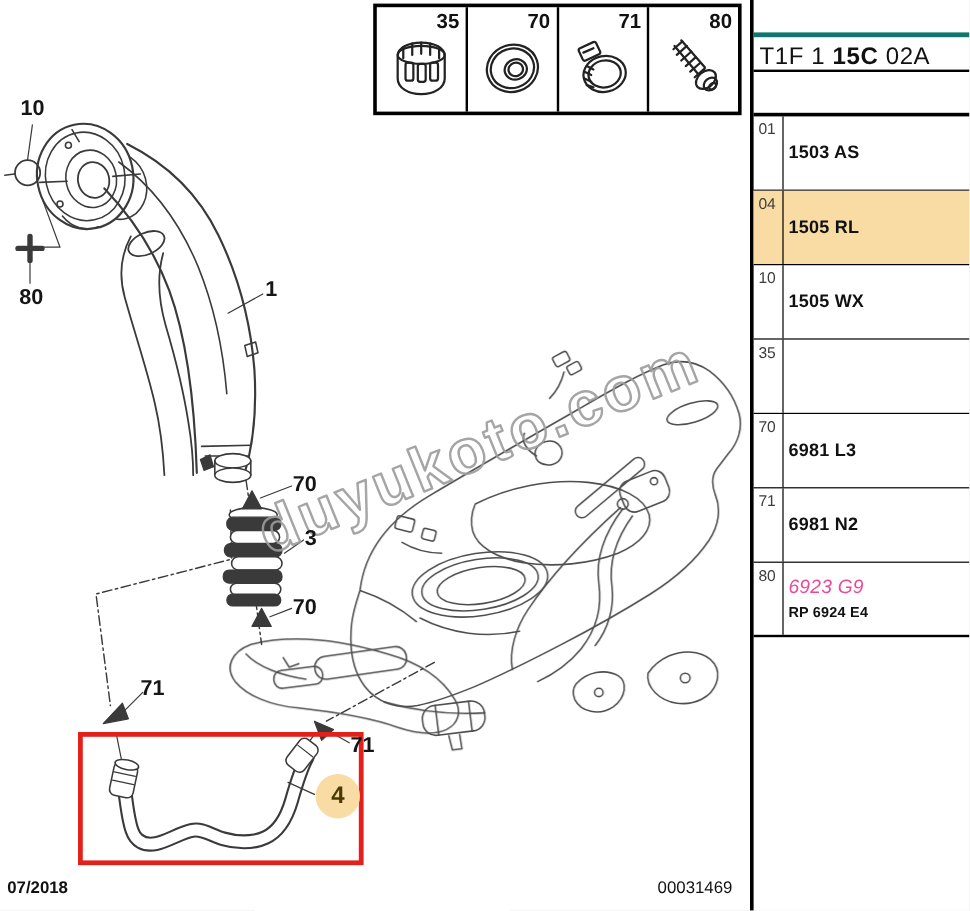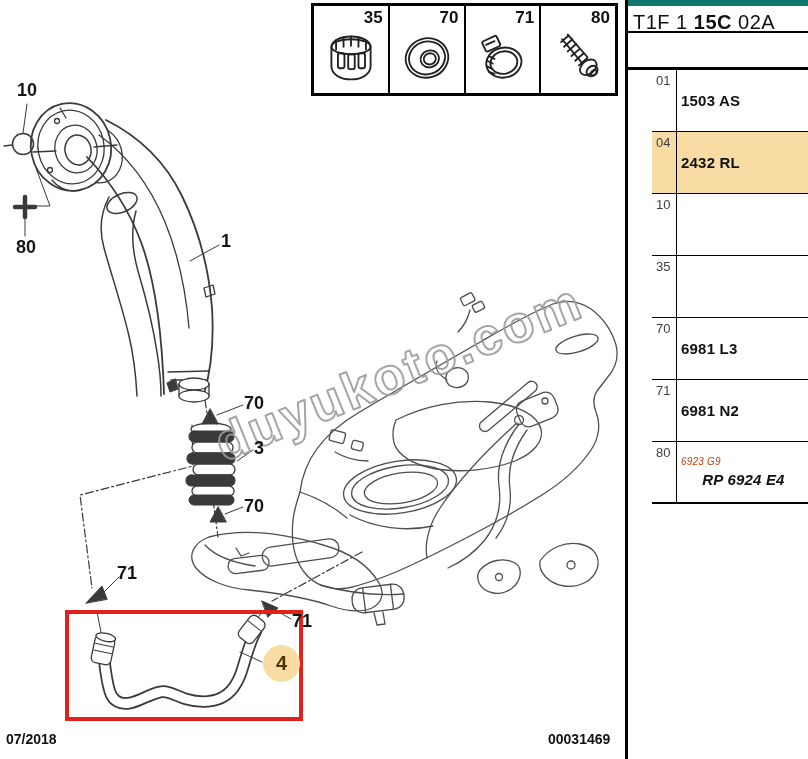--- a/index.html
+++ b/index.html
@@ -27,37 +27,37 @@
   .legend{position:absolute;left:311px;top:3px;width:307px;height:93px;z-index:2;
           box-sizing:border-box;border:3px solid #000;display:flex;background:#fff;}
   .lcell{flex:1;position:relative;border-left:2px solid #000;}
   .lcell:first-child{border-left:none;}
   .lref{position:absolute;top:2px;right:5px;font-weight:bold;font-size:17px;}
   .licon{position:absolute;left:50%;bottom:2px;transform:translateX(-50%);}
   .licon svg{stroke:#222;fill:none;stroke-width:2;stroke-linecap:round;stroke-linejoin:round;}
   
   .sidebar{position:absolute;left:625px;top:0;width:183px;height:759px;z-index:2;
            box-sizing:border-box;border-left:3px solid #000;background:#fff;}
-  .title-row{box-sizing:border-box;height:33px;border-top:6px solid #0f766e;border-bottom:2px solid #000;
-             font-size:20px;padding:5px 0 0 5px;letter-spacing:.5px;white-space:nowrap;}
+  .title-row{box-sizing:border-box;height:33px;border-top:4px solid #0f766e;border-bottom:2px solid #000;
+             font-size:20px;padding:5px 0 0 5px;letter-spacing:.5px;white-space:nowrap;margin-top:27px;}
   .title-row .b{font-weight:bold;}
   .spacer-row{box-sizing:border-box;height:37px;border-bottom:3px solid #000;}
-  .prow{box-sizing:border-box;height:62px;border-bottom:1px solid #000;display:flex;margin-left:24px;}
+  .prow{box-sizing:border-box;height:62px;border-bottom:1px solid #000;display:flex;}
   .prow:last-child{border-bottom:2px solid #000;}
   .prow.hl{background:var(--highlight);justify-content:space-between;}
   .refcol{box-sizing:border-box;width:25px;flex:none;border-right:1px solid #000;
           font-size:13px;color:#3d3d3d;padding:3px 0 0 4px;}
   .codecol{flex:1;display:flex;align-items:center;padding-left:4px;
            font-weight:bold;font-size:15px;letter-spacing:.2px;}
   .codecol.col80{flex-direction:column;align-items:stretch;justify-content:center;}
-  .code-i{font-style:italic;font-weight:normal;font-size:10px;color:#c2410c;}
-  .note-i{font-style:italic;font-weight:bold;font-size:15px;text-align:center;padding-right:2px;margin-top:4px;}
+  .code-i{font-style:italic;font-weight:normal;font-size:16px;color:#ec4899;}
+  .note-i{font-weight:bold;font-size:12px;text-align:left;padding-right:2px;margin-top:4px;}
   
   .f-date{position:absolute;left:6px;top:731px;font-weight:bold;font-size:14px;z-index:5;}
-  .f-doc{position:absolute;left:548px;top:731px;font-weight:bold;font-size:14px;z-index:5;}
+  .f-doc{position:absolute;left:548px;top:731px;font-weight:normal;font-size:14px;z-index:5;}
 </style>
 </head>
 <body>
 
 <div class="page">
 
   <svg class="art" width="625" height="759" viewBox="0 0 625 759">
 
     <g>
       <path class="dd" d="M205,400 L209,427"></path>
@@ -264,24 +264,25 @@
       <span>02A</span>
     </div>
     <div class="spacer-row"></div>
 
     <div class="prow">
       <div class="refcol">01</div>
       <div class="codecol">1503 AS</div>
     </div>
     <div class="prow hl">
       <div class="refcol">04</div>
-      <div class="codecol">2432 RL</div>
+      <div class="codecol">1505 RL</div>
     </div>
     <div class="prow">
       <div class="refcol">10</div>
+      <div class="codecol">1505 WX</div>
     </div>
     <div class="prow">
       <div class="refcol">35</div>
     </div>
     <div class="prow">
       <div class="refcol">70</div>
       <div class="codecol">6981 L3</div>
     </div>
     <div class="prow">
       <div class="refcol">71</div>

